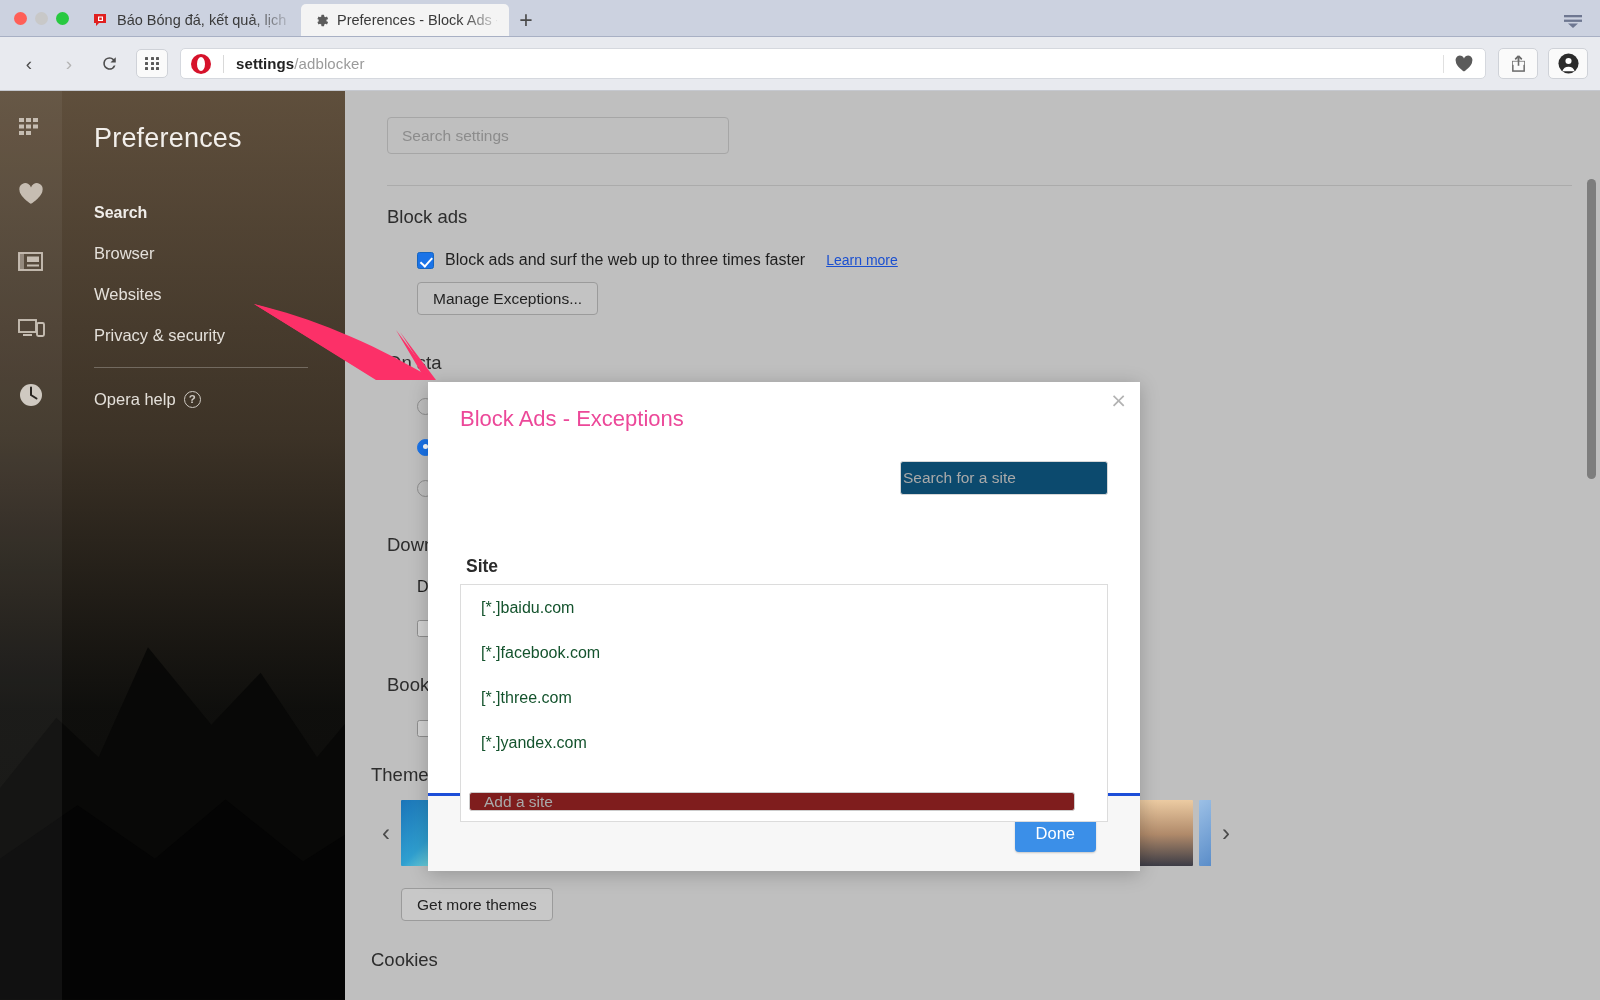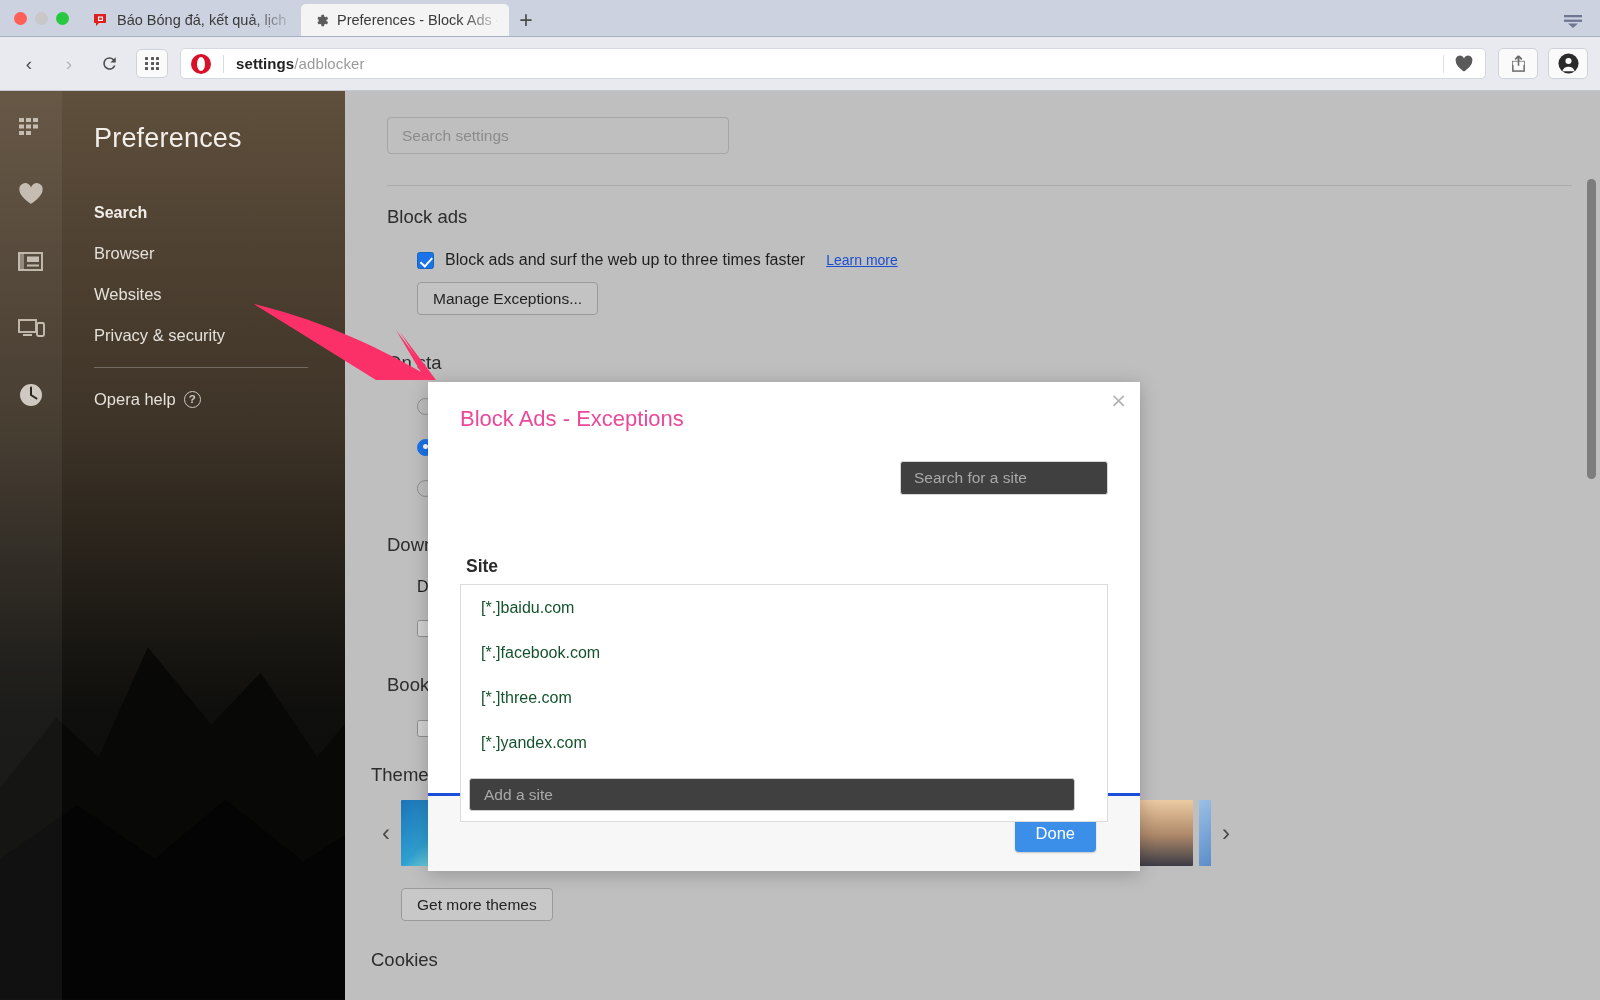--- a/index.html
+++ b/index.html
@@ -195,32 +195,32 @@
   }
   .modal-close {
     position: absolute; right: 13px; top: 8px; font-size: 20px; color: #b2b2b2;
     line-height: 1; font-family: "DejaVu Sans", sans-serif;
   }
   .modal-title { font-size: 22px; color: #ec4899; padding: 24px 0 0 32px; }
   .modal-body { flex: 1; padding: 0 32px; position: relative; }
   .site-search {
     position: absolute; right: 32px; top: 29px; width: 208px; height: 34px;
     border: 1px solid #d7d7d7; border-radius: 3px; color: #a9a9a9; font-size: 15.5px;
-    display: flex; align-items: center; padding-left: 13px; background: #404040;
+    display: flex; align-items: center; padding-left: 2px; background: #0c4a6e;
   }
   .site-head { font-size: 17.5px; font-weight: bold; color: #2b2b2b; position: absolute; left: 38px; top: 124px; }
   .site-box {
     position: absolute; left: 32px; top: 152px; right: 32px; height: 238px;
     border: 1px solid #dcdcdc; background: #fff; overflow: hidden;
   }
   .site-row { font-size: 16px; color: #14532d; padding: 0 0 0 20px; height: 45px; line-height: 45px; }
   .add-site {
-    position: absolute; left: 8px; right: 32px; bottom: 10px; height: 33px;
+    position: absolute; left: 8px; right: 32px; bottom: 10px; height: 19px;
     border: 1px solid #cdcdcd; border-radius: 3px; color: #a9a9a9; font-size: 15.5px;
-    display: flex; align-items: center; padding-left: 14px; background: #404040;
+    display: flex; align-items: center; padding-left: 14px; background: #7f1d1d;
   }
   .modal-footer {
     height: 78px; border-top: 3px solid #1d4ed8; background: #f7f7f7;
     display: flex; align-items: center; justify-content: flex-end; padding-right: 44px;
   }
   .btn-done {
     background: #3b8fe8; color: #fff; font-size: 16.5px; border-radius: 4px;
     padding: 9px 21px; box-shadow: 0 1px 2px rgba(0,0,0,0.2);
   }
 

